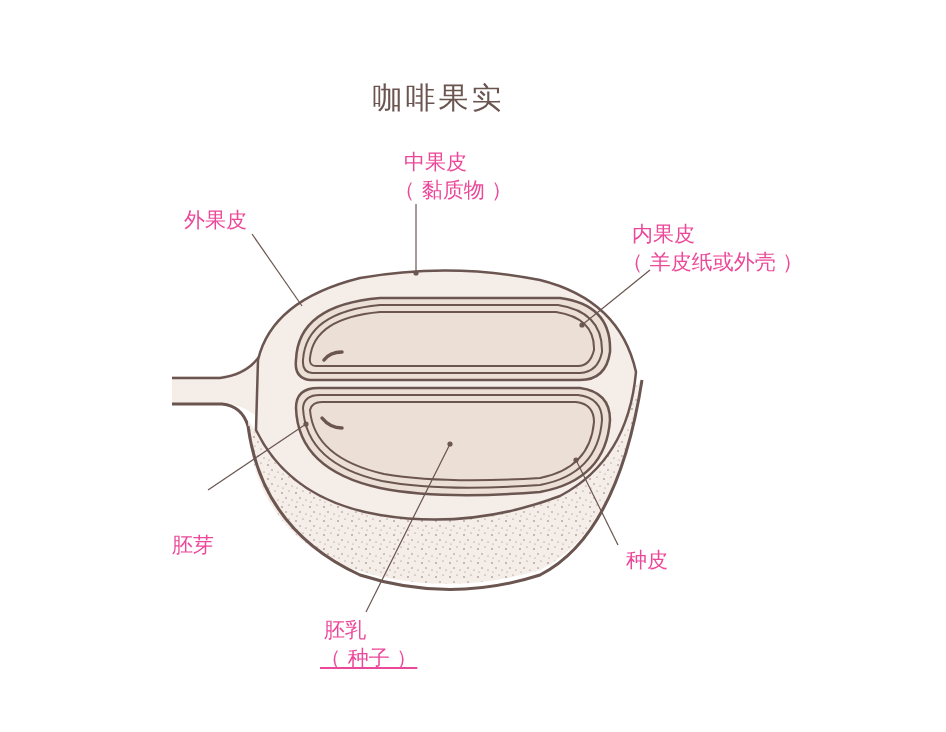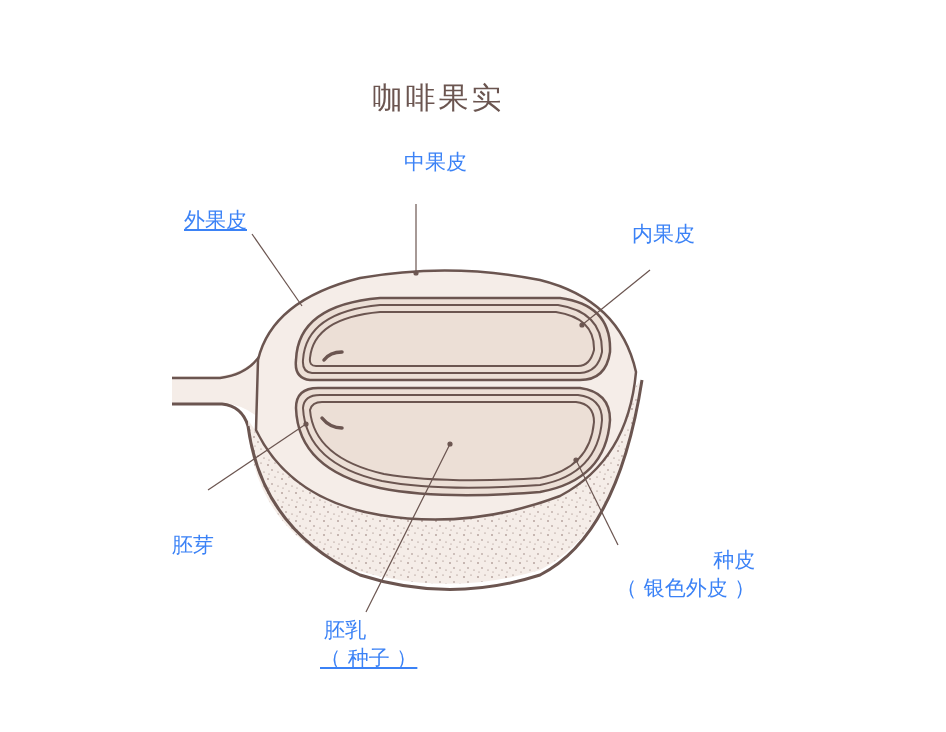--- a/index.html
+++ b/index.html
@@ -1,20 +1,20 @@
 <!DOCTYPE html>
 <html><head>
   <meta charset="utf-8">
   <style>
     html, body { margin: 0; padding: 0; background: #ffffff; }
     body { width: 946px; height: 732px; position: relative; overflow: hidden;
            font-family: "DejaVu Sans", "Liberation Sans", sans-serif; color: #6b5550; }
     .title { position: absolute; left: 0; width: 877px; top: 78px; text-align: center;
              font-size: 30px; letter-spacing: 3px; color: #6b5550; }
-    .label { position: absolute; font-size: 21px; line-height: 28px; color: #3b82f6; white-space: nowrap; }
+    .label { position: absolute; font-size: 21px; line-height: 28px; color: #ec4899; white-space: nowrap; }
     svg.fig { position: absolute; left: 0; top: 0; }
   </style>
 </head>
 <body>
 
 <div class="title">咖啡果实</div>
 
 <svg class="fig" width="946" height="732" viewBox="0 0 946 732">
   <defs>
     <pattern id="stipple" width="14" height="14" patternUnits="userSpaceOnUse">
@@ -60,35 +60,36 @@
       <circle cx="306" cy="424" r="2"></circle>
     <line x1="618" y1="545" x2="576" y2="460"></line>
       <circle cx="576" cy="460" r="2"></circle>
     <line x1="366" y1="612" x2="450" y2="444"></line>
       <circle cx="450" cy="444" r="2"></circle>
   </g>
 </svg>
 
 <div class="label" style="left:404px; top:148px;">
   <div>中果皮</div>
+  <div style="margin-left:-10px;">（ 黏质物 ）</div>
 </div>
 
-<div class="label" style="left:184px; top:206px;text-decoration:underline;">
+<div class="label" style="left:184px; top:206px;">
   <div>外果皮</div>
 </div>
 
 <div class="label" style="left:632px; top:220px;">
   <div>内果皮</div>
+  <div style="margin-left:-10px;">（ 羊皮纸或外壳 ）</div>
 </div>
 
 <div class="label" style="left:172px; top:491px;margin-top:40px;">
   <div>胚芽</div>
 </div>
 
-<div class="label" style="left:626px; top:546px;text-align:right;">
+<div class="label" style="left:626px; top:546px;">
   <div>种皮</div>
-  <div style="margin-left:-10px;">（ 银色外皮 ）</div>
 </div>
 
 <div class="label" style="left:324px; top:616px;">
   <div>胚乳</div>
   <div style="margin-left:-4px;text-decoration:underline;">（ 种子 ）</div>
 </div>
 
 </body></html>

